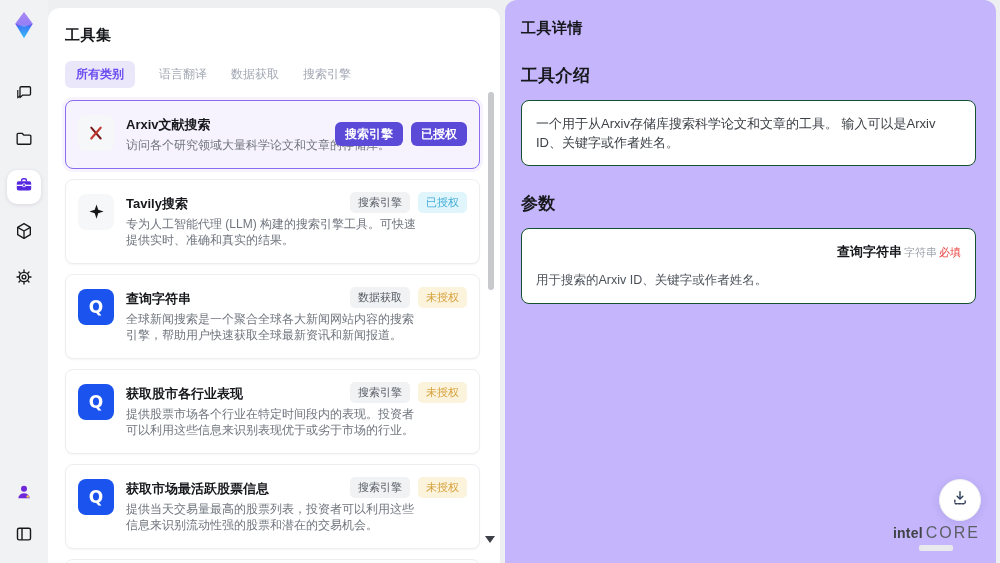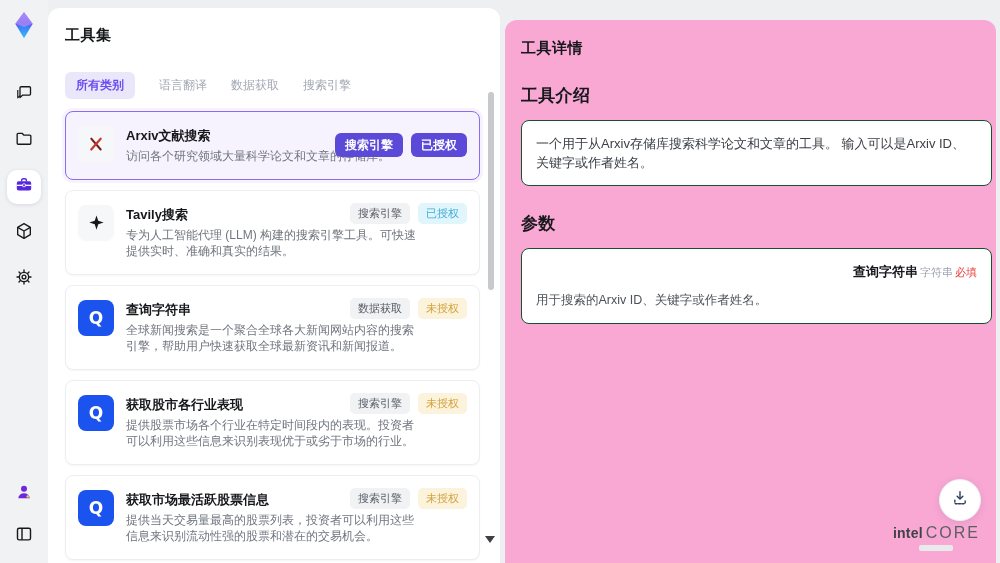--- a/index.html
+++ b/index.html
@@ -15,21 +15,21 @@
   .rail-btn { width:34px; height:34px; border-radius:10px; display:flex; align-items:center;
     justify-content:center; cursor:pointer; }
   .rail-btn svg { width:20px; height:20px; }
   .rail-btn.active { background:#ffffff; box-shadow:0 1px 4px rgba(40,30,90,.12); }
   .rail-bottom { margin-top:auto; display:flex; flex-direction:column; gap:8px; align-items:center; }
 
   
   .list-panel { width:452px; flex:0 0 452px; margin:8px 5px 0 0; background:#ffffff;
     border-radius:12px 12px 0 0; position:relative; padding:18px 20px 0 17px; overflow:hidden; }
   .list-title { font-size:15px; font-weight:bold; letter-spacing:.5px; }
-  .tabs { display:flex; gap:24px; margin-top:27px; }
+  .tabs { display:flex; gap:24px; margin-top:16px; }
   .tab { font-size:12px; color:#a2a8b3; cursor:pointer; padding:5px 0; white-space:nowrap; }
   .tab.active { background:#ebe7fb; color:#6a4cf0; font-weight:bold; padding:5px 11px; border-radius:6px; }
   .tool-list { margin-top:12px; display:flex; flex-direction:column; gap:10px; }
 
   .tool-card { position:relative; background:#fff; border:1px solid #eceef1; border-radius:8px;
     padding:14px 12px; display:flex; gap:12px; box-shadow:0 1px 2px rgba(20,20,40,.04); cursor:pointer; }
   .tool-card.selected { background:#f7f3fe; border:1.5px solid #8a6cf0; box-shadow:0 0 0 3px rgba(138,108,240,.08); }
   .tool-icon { width:36px; height:36px; flex:0 0 36px; border-radius:8px; background:#f6f7f8;
     display:flex; align-items:center; justify-content:center; overflow:hidden; }
   .tool-icon.blue { background:#1a53ee; }
@@ -44,22 +44,22 @@
   .badge-auth.yes { background:#e1f5fc; color:#44aed6; }
   .badge-auth.no  { background:#fcf3dd; color:#d5a23c; }
   .selected .badge { background:#5b49d8; color:#fff; font-size:12px; padding:6px 10px; border-radius:6px; font-weight:bold; }
 
   .scrollbar { position:absolute; top:78px; right:5px; bottom:8px; width:8px; }
   .scroll-thumb { position:absolute; top:6px; right:1px; width:6px; height:198px; background:#c7c9cd; border-radius:3px; }
   .scroll-arrow { position:absolute; bottom:12px; right:0; width:0; height:0;
     border-left:5px solid transparent; border-right:5px solid transparent; border-top:7px solid #3c3f45; }
 
   
-  .detail-panel { flex:1; margin:20px 4px 0 0; background:#f9a8d4; border-radius:12px 12px 0 0;
-    position:relative; padding:19px 4px 0 16px; }
+  .detail-panel { flex:1; margin:0 4px 0 0; background:#c4b5fd; border-radius:12px 12px 0 0;
+    position:relative; padding:19px 20px 0 16px; }
   .detail-title { font-size:15px; font-weight:bold; letter-spacing:.5px; }
   .section-h { font-size:17px; font-weight:bold; margin-top:26px; letter-spacing:.3px; }
   .info-box { margin-top:13px; border:1px solid #14532d; border-radius:8px; padding:13px 14px;
     font-size:13px; line-height:19px; color:#3c4147; background:#fff; }
   .param-head { display:flex; align-items:baseline; gap:2px;justify-content:flex-end; }
   .param-name { font-size:13px; font-weight:bold; color:#17181c; }
   .param-type { font-size:11px; color:#9ba1ab; }
   .param-req { font-size:11px; color:#e8413f; }
   .param-desc { margin-top:9px; font-size:12.5px; color:#4c525a; }
 

